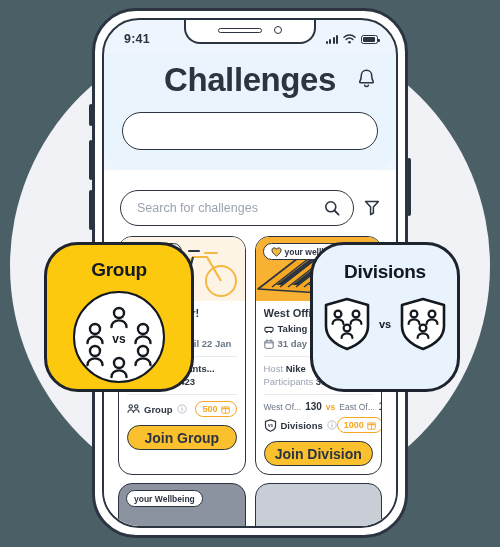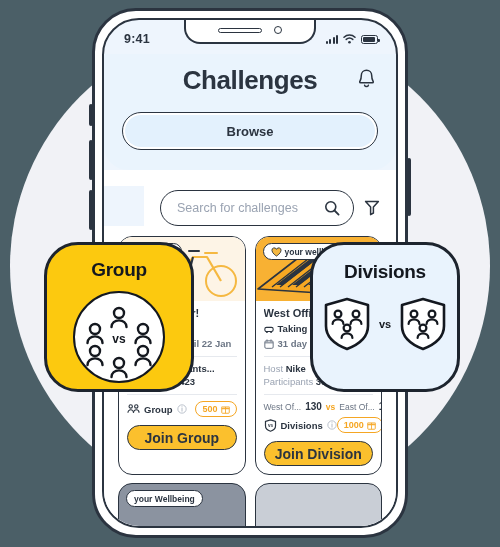--- a/index.html
+++ b/index.html
@@ -75,21 +75,21 @@
   .bars i:nth-child(1){height:3px;} .bars i:nth-child(2){height:5px;}
   .bars i:nth-child(3){height:7px;} .bars i:nth-child(4){height:9px;}
   .batt { width: 17px; height: 9px; border: 1.4px solid #2b3440; border-radius: 2.5px; position: relative; }
   .batt::after{content:"";position:absolute;left:1px;top:1px;bottom:1px;right:2px;background:#2b3440;border-radius:1px;}
   .batt::before{content:"";position:absolute;right:-3px;top:2.5px;width:1.6px;height:3px;background:#2b3440;border-radius:0 1px 1px 0;}
 
   
   .screen { position: absolute; inset: 0; padding-top: 34px; }
   .hdr-zone { background: #eaf4fd; padding: 6px 18px 20px; border-radius: 0 0 24px 24px; }
   .hdr-row { display: flex; align-items: center; justify-content: center; position: relative; height: 40px; }
-  .title { font-size: 26px; font-weight: 800; color: #2b3440; letter-spacing: -.4px; }
+  .title { font-size: 33px; font-weight: 800; color: #2b3440; letter-spacing: -.4px; }
   .bell { position: absolute; right: 2px; top: 8px; }
 
   .seg {
     margin-top: 12px; height: 38px;
     border: 1.8px solid #2b3440; border-radius: 20px;
     display: flex; align-items: center; background: #fff; padding: 2px;
   }
   .seg > div {
     flex: 1; height: 100%; display: flex; align-items: center; justify-content: center;
     border-radius: 18px; font-size: 13px; position: relative;
@@ -97,21 +97,21 @@
   .seg-off { color: #9aa3b2; font-weight: 500; }
   .seg-on  { background: #e3f1fd; color: #2b3440; font-weight: 700; }
   .dot-badge {
     position: absolute; right: 12px; top: 8px;
     width: 5.5px; height: 5.5px; border-radius: 50%; background: #f5a623;
   }
 
   .white-pad { background:#fff; height: 16px; }
 
   
-  .search-row { display: flex; align-items: center; gap: 10px; padding: 4px 16px 0; background:#fff;margin-left:40px; }
+  .search-row { display: flex; align-items: center; gap: 10px; padding: 4px 16px 0; background:#fff; }
   .search-box {
     flex: 1; height: 36px; border: 1.6px solid #2b3440; border-radius: 20px;
     display: flex; align-items: center; justify-content: space-between;
     padding: 0 13px 0 16px;
   }
   .search-ph { font-size: 12.5px; color: #9aa3b2; }
 
   
   .cards { display: flex; gap: 9px; padding: 10px 14px 0; background: #fff; }
   .card {
@@ -221,23 +221,20 @@
             <div class="title">Challenges</div>
             <div class="bell">
               <svg width="19" height="21" viewBox="0 0 19 21">
                 <path d="M9.5 2.2c-3 0-5.2 2.3-5.2 5.2 0 4.4-1.6 5.6-1.6 6.6 0 .5.4.8.9.8h11.8c.5 0 .9-.3.9-.8 0-1-1.6-2.2-1.6-6.6 0-2.9-2.2-5.2-5.2-5.2z" fill="none" stroke="#2b3440" stroke-width="1.5"></path>
                 <path d="M7.6 17.2a2 2 0 0 0 3.8 0" fill="none" stroke="#2b3440" stroke-width="1.5" stroke-linecap="round"></path>
               </svg>
             </div>
           </div>
 
           <div class="seg">
-            <div class="seg-on">
-              <span>Browse</span>
-            </div>
           </div>
         </div>
 
         <div class="white-pad"></div>
 
         <div class="search-row">
           <div class="search-box">
             <span class="search-ph">Search for challenges</span>
             <span>
               <svg width="16" height="16" viewBox="0 0 16 16">

